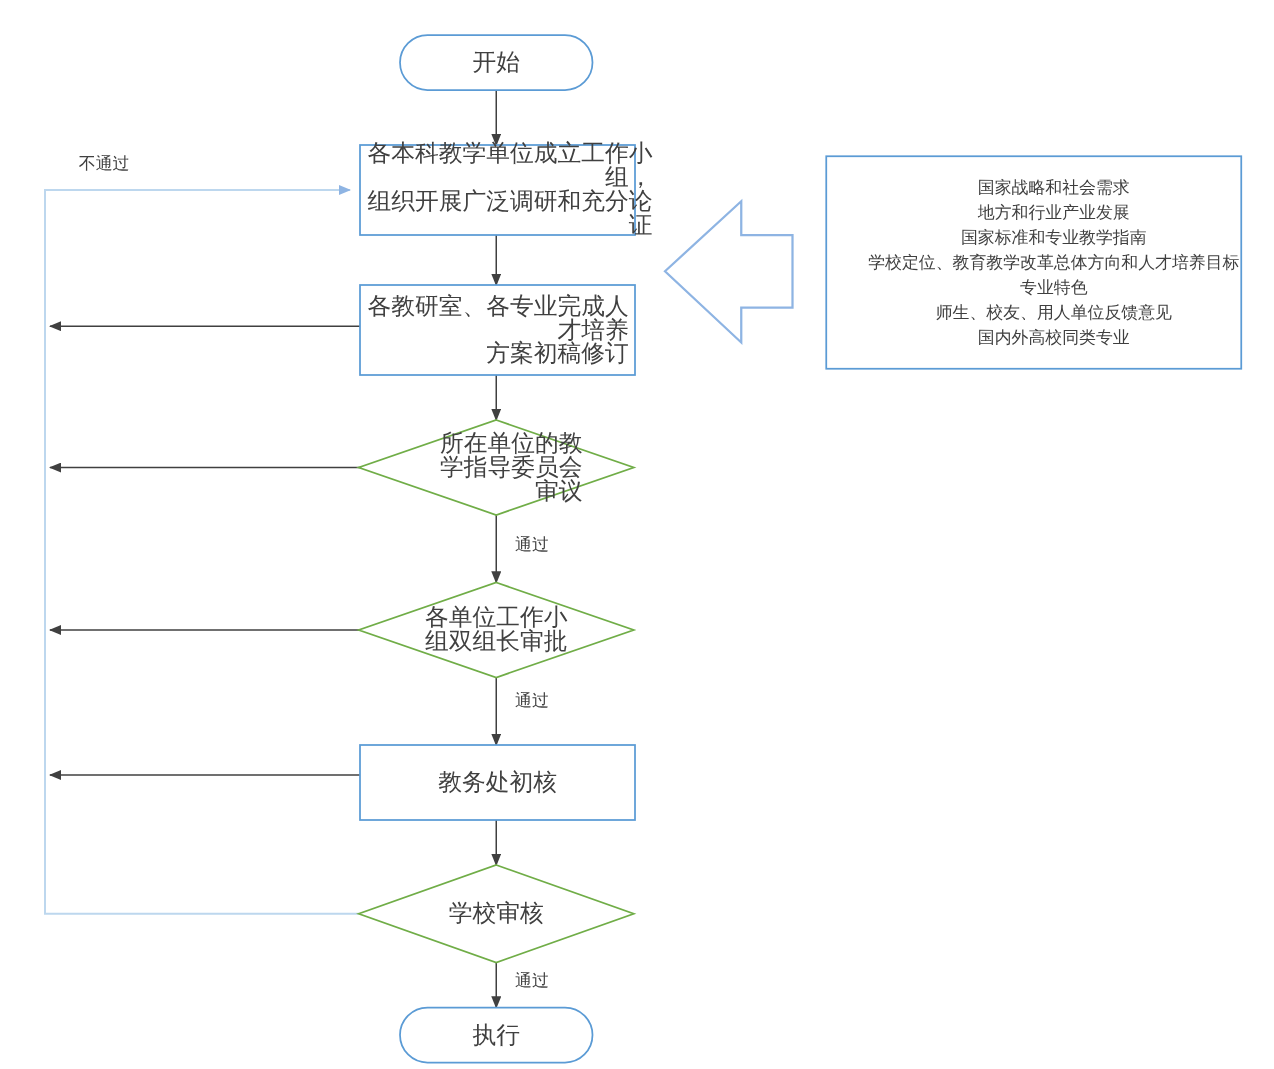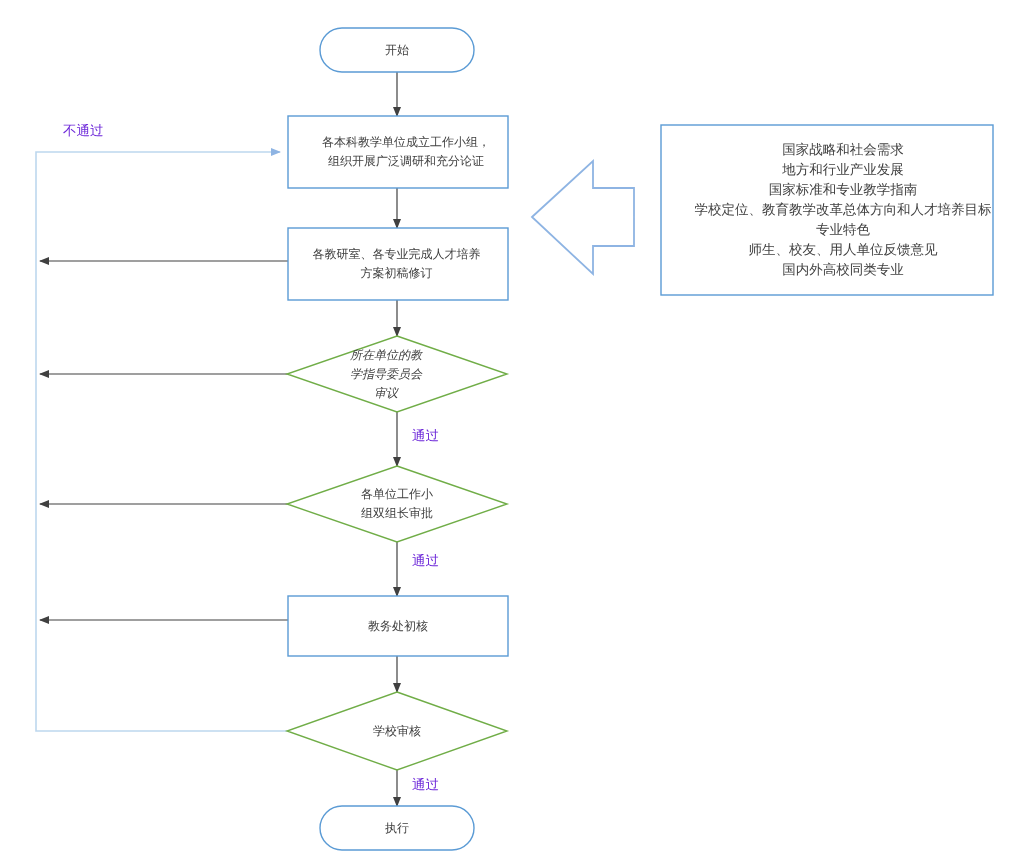--- a/index.html
+++ b/index.html
@@ -23,30 +23,30 @@
     top: 0;
     left: 0;
     width: 1019px;
     height: 855px;
   }
   .node-text {
     position: absolute;
     display: flex;
     align-items: center;
     justify-content: center;
-    text-align: center;
+    text-align: right;
     color: #404040;
-    font-size: 12px;
+    font-size: 19px;
     line-height: 19px;
     white-space: pre-line;
     pointer-events: none;
   }
   .edge-label {
     position: absolute;
-    color: #6d28d9;
+    color: #404040;
     font-size: 13.5px;
     line-height: 17px;
     white-space: nowrap;
   }
   .panel-text {
     position: absolute;
     text-align: center;
     color: #3f3f3f;
     font-size: 13.5px;
     line-height: 20px;
@@ -114,21 +114,21 @@
   </svg>
 
   <div class="node-text" style="left:320px; top:28px; width:154px; height:44px;">开始</div>
 
   <div class="node-text" style="left:290px; top:116px; width:232px; height:72px;">各本科教学单位成立工作小组，
 组织开展广泛调研和充分论证</div>
 
   <div class="node-text" style="left:290px; top:228px; width:213px; height:72px;">各教研室、各专业完成人才培养
 方案初稿修订</div>
 
-  <div class="node-text" style="left:314px; top:336px; width:144px; height:76px;font-style:italic;">所在单位的教
+  <div class="node-text" style="left:337px; top:336px; width:144px; height:76px;">所在单位的教
 学指导委员会
 审议</div>
 
   <div class="node-text" style="left:325px; top:466px; width:144px; height:76px;">各单位工作小
 组双组长审批</div>
 
   <div class="node-text" style="left:290px; top:596px; width:216px; height:60px;border-radius:12px;">教务处初核</div>
 
   <div class="node-text" style="left:320px; top:806px; width:154px; height:44px;">执行</div>
 

